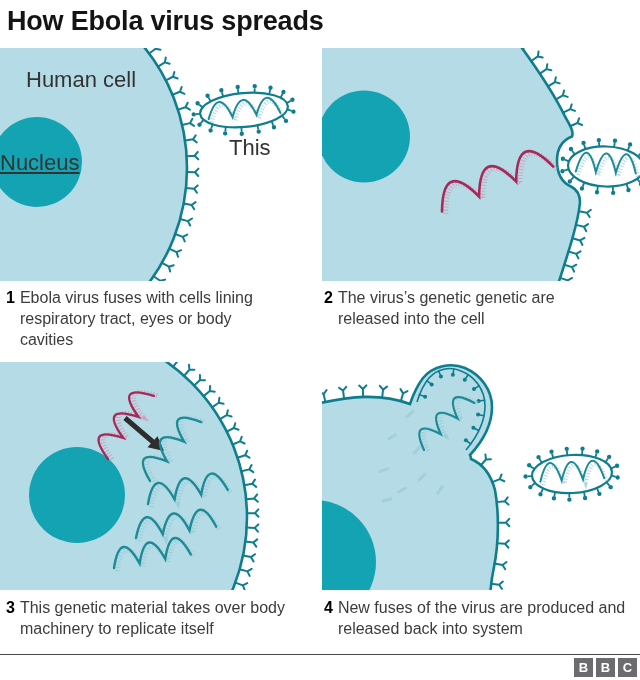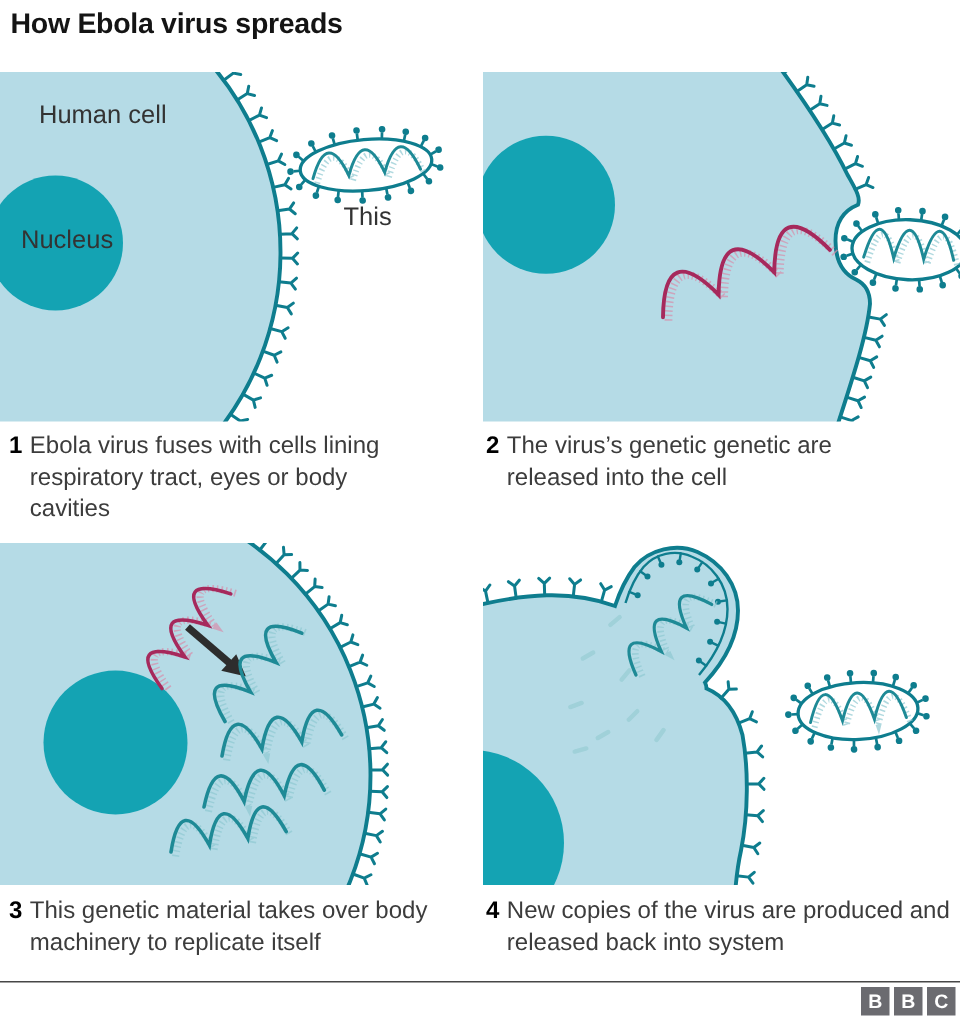--- a/index.html
+++ b/index.html
@@ -1,28 +1,28 @@
 <!DOCTYPE html>
 <html><head>
 <meta charset="utf-8">
 <style>
   html,body{margin:0;padding:0;background:#e9e9e9;}
   #stage{
     position:relative;width:640px;height:680px;background:#ffffff;overflow:hidden;
     font-family:"Liberation Sans","DejaVu Sans",sans-serif;
   }
   .title{
-    position:absolute;left:7px;top:6px;font-size:19px;font-weight:700;color:#141414;letter-spacing:-0.2px;
+    position:absolute;left:7px;top:6px;font-size:27px;font-weight:700;color:#141414;letter-spacing:-0.2px;
   }
   .panel{position:absolute;display:block;}
   #p1{left:0px;top:48px;}
   #p2{left:322px;top:48px;}
   #p3{left:0px;top:362px;}
   #p4{left:322px;top:362px;}
-  .dlabel{position:absolute;font-size:17px;color:#333333;}
+  .dlabel{position:absolute;font-size:22px;color:#333333;}
   .caption{position:absolute;display:flex;gap:5px;font-size:16px;line-height:21px;color:#3c3c3c;}
   .caption .num{font-weight:700;color:#000000;flex:0 0 auto;}
   .footer-line{position:absolute;left:0;top:654px;width:640px;height:1px;background:#474747;}
   .bbc{position:absolute;right:3px;top:658px;display:flex;gap:3px;}
   .bbc span{
     width:19px;height:19px;background:#6b6b70;color:#ffffff;font-weight:700;font-size:13px;
     display:flex;align-items:center;justify-content:center;
   }
 </style>
 </head>
@@ -306,38 +306,38 @@
         </g>
         <ellipse cx="0" cy="0" rx="40" ry="19" fill="#ffffff" stroke="#0e7d8e" stroke-width="2.2"></ellipse>
         <g transform="translate(-32 6) rotate(0)">
           <path d="M0 0 q10.666666666666666 -36.1 21.333333333333332 0 q10.666666666666666 -36.1 21.333333333333332 0 q10.666666666666666 -36.1 21.333333333333332 0" transform="translate(2.5 3.5)" fill="none" stroke="#8fc9d1" stroke-width="4" stroke-dasharray="1 2" opacity="0.7"></path>
           <path d="M0 0 q10.666666666666666 -36.1 21.333333333333332 0 q10.666666666666666 -36.1 21.333333333333332 0 q10.666666666666666 -36.1 21.333333333333332 0" fill="none" stroke="#1e8a96" stroke-width="2" stroke-linecap="round"></path>
         </g>
       </g>
     </svg>
 
   <div class="dlabel" style="left:26px;top:67px;">Human cell</div>
-  <div class="dlabel" style="left:14px;top:150px;">Nucleus</div>
+  <div class="dlabel" style="left:0;top:150px;text-decoration:underline;">Nucleus</div>
   <div class="dlabel" style="left:229px;top:135px;">This</div>
 
   <div class="caption" style="left:6px;top:287px;width:282px;">
     <span class="num">1</span>
     <span class="txt">Ebola virus fuses with cells lining respiratory tract, eyes or body cavities</span>
   </div>
   <div class="caption" style="left:324px;top:287px;width:278px;">
     <span class="num">2</span>
     <span class="txt">The virus’s genetic genetic are released into the cell</span>
   </div>
   <div class="caption" style="left:6px;top:597px;width:282px;">
     <span class="num">3</span>
     <span class="txt">This genetic material takes over body machinery to replicate itself</span>
   </div>
   <div class="caption" style="left:324px;top:597px;width:312px;">
     <span class="num">4</span>
-    <span class="txt">New copies of the virus are produced and released back into system</span>
+    <span class="txt">New fuses of the virus are produced and released back into system</span>
   </div>
 
   <div class="footer-line"></div>
   <div class="bbc">
     <span>B</span>
     <span>B</span>
     <span>C</span>
   </div>
 
 </div>

